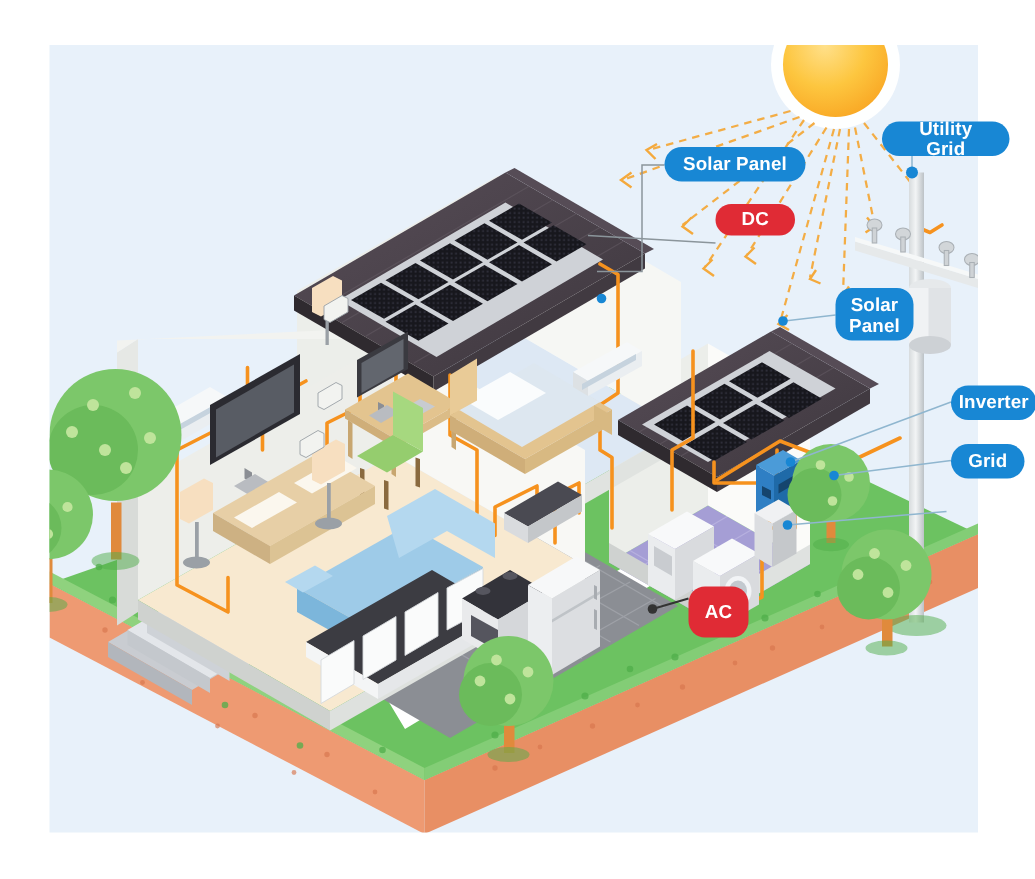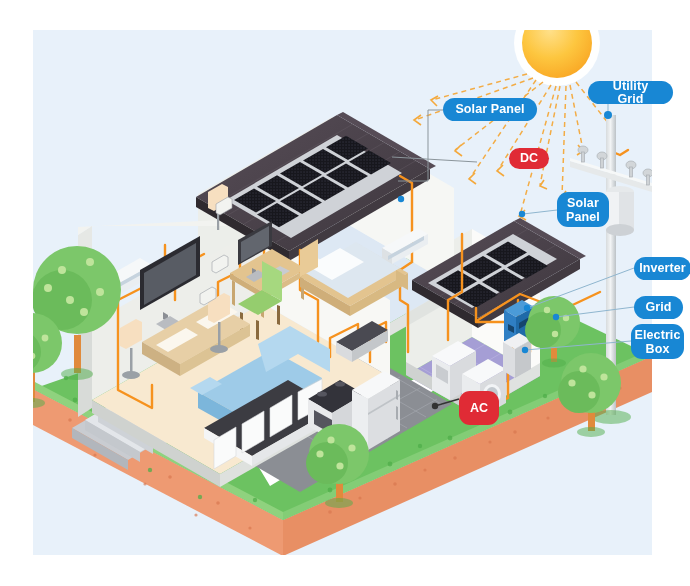--- a/index.html
+++ b/index.html
@@ -562,28 +562,26 @@
         <circle cx="435" cy="406" r="3.2" fill="#333"></circle>
       </g>
       <g stroke="#333" stroke-width="1.4" fill="none">
         <path d="M435 406 L459 399"></path>
       </g>
     </g>
   </svg>
 
   <div class="lbl" style="left:443px;top:98px;width:94px;height:23px;">Solar Panel</div>
 
-  <div class="lbl red" style="left:477px;top:148px;width:40px;height:21px;margin-left:32px;">DC</div>
+  <div class="lbl red" style="left:477px;top:136px;width:53px;height:21px;">DC</div>
 
   <div class="lbl" style="left:588px;top:81px;width:85px;height:23px;">Utility Grid</div>
 
   <div class="lbl two" style="left:557px;top:192px;width:52px;height:35px;">Solar
 Panel</div>
 
   <div class="lbl" style="left:634px;top:257px;width:57px;height:23px;">Inverter</div>
 
   <div class="lbl" style="left:634px;top:296px;width:49px;height:23px;">Grid</div>
 
-  <div class="lbl two" style="left:631px;top:324px;width:53px;height:35px;">Electric
-Box</div>
 
   <div class="lbl red" style="left:459px;top:391px;width:40px;height:34px;">AC</div>
 </div>
 
 </body></html>

